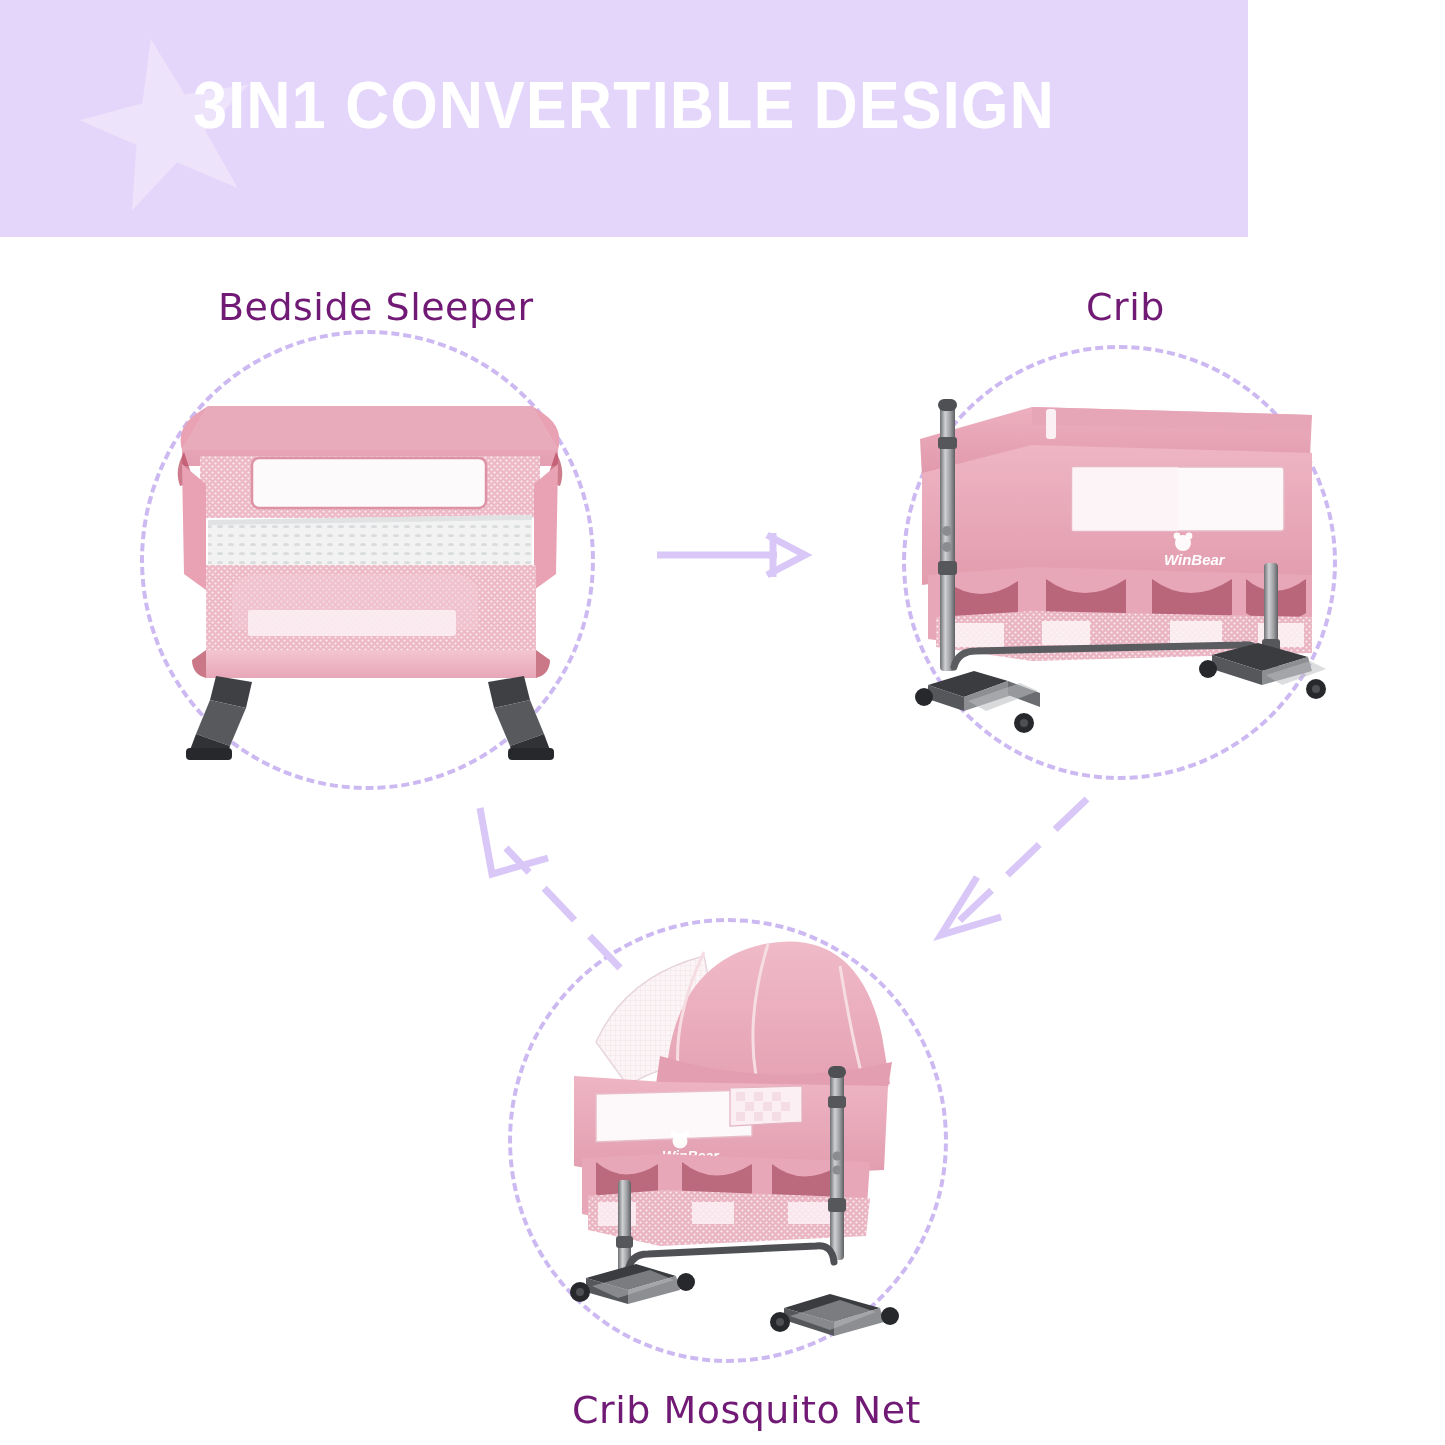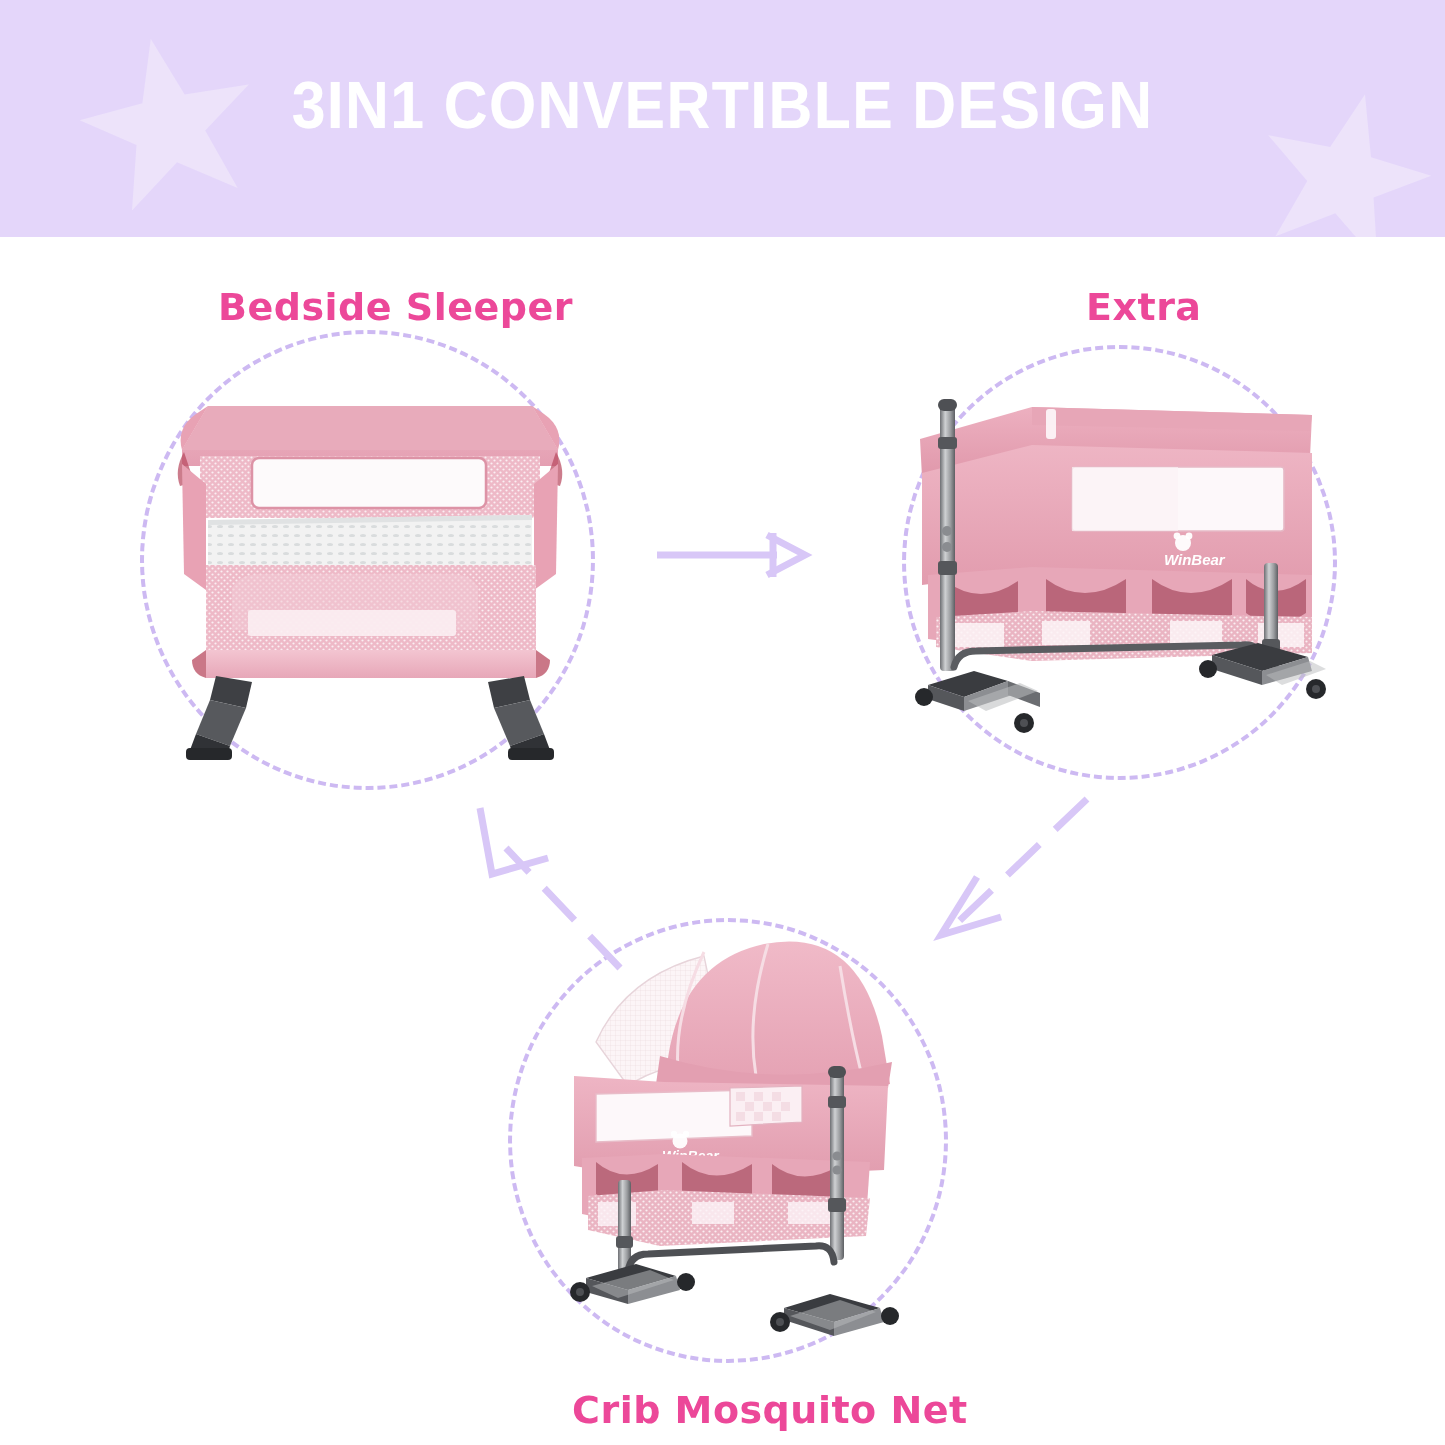--- a/index.html
+++ b/index.html
@@ -7,21 +7,21 @@
     width:1445px;height:1445px;
     background:#ffffff;
     font-family:"Liberation Sans","DejaVu Sans",sans-serif;
     overflow:hidden;
     position:relative;
   }
   #page{position:absolute;inset:0;width:1445px;height:1445px;overflow:hidden;background:#fff;}
 
   
   .header-band{
-    position:absolute;left:0;top:0;width:1445px;height:237px;
+    position:absolute;left:0;top:0;width:1248px;height:237px;
     background:#e4d6fa;
     overflow:hidden;
   }
   .header-star{position:absolute;color:#efe6fb;opacity:.85;}
   .star-left{left:78px;top:30px;width:180px;height:180px;}
   .star-right{left:1258px;top:85px;width:175px;height:175px;}
   .header-title{
     position:absolute;left:0;right:0;top:72px;
     text-align:center;
     color:#ffffff;
@@ -30,23 +30,23 @@
     letter-spacing:1.5px;
     font-family:"Liberation Sans","DejaVu Sans",sans-serif;
     transform:scaleX(.92);
     line-height:1;
     text-shadow:0 0 1px rgba(255,255,255,.4);
   }
 
   
   .panel-label{
     position:absolute;
-    color:#ec4899;
+    color:#701a75;
     font-size:38px;
-    font-weight:700;
+    font-weight:400;
     letter-spacing:.5px;
     white-space:nowrap;
     font-family:"DejaVu Sans","Liberation Sans",sans-serif;
   }
   .label-bedside{left:218px;top:285px;}
   .label-crib{left:1086px;top:285px;}
   .label-net{left:572px;top:1388px;}
 
   
   .dashed-circle{
@@ -83,21 +83,21 @@
     </svg>
 
     <svg class="header-star star-right" viewBox="0 0 100 100">
       <path d="M50 4 L62 38 L98 40 L69 60 L80 95 L50 74 L20 95 L30 60 L2 40 L38 38 Z" fill="#efe6fb" transform="rotate(14 50 50)"></path>
     </svg>
 
     <div class="header-title">3IN1 CONVERTIBLE DESIGN</div>
   </div>
 
   <div class="panel-label label-bedside">Bedside Sleeper</div>
-  <div class="panel-label label-crib">Extra</div>
+  <div class="panel-label label-crib">Crib</div>
   <div class="panel-label label-net">Crib Mosquito Net</div>
 
   <div class="dashed-circle circle-bedside"></div>
   <div class="dashed-circle circle-crib"></div>
   <div class="dashed-circle circle-net"></div>
 
   <svg class="arrow-svg" style="left:655px;top:525px;width:160px;height:60px;" viewBox="0 0 160 60">
     <line class="arrow-line" x1="2" y1="30" x2="122" y2="30"></line>
     <polyline class="arrow-head" points="112,10 150,30 112,50"></polyline>
     <line class="arrow-line" x1="118" y1="8" x2="118" y2="52"></line>

